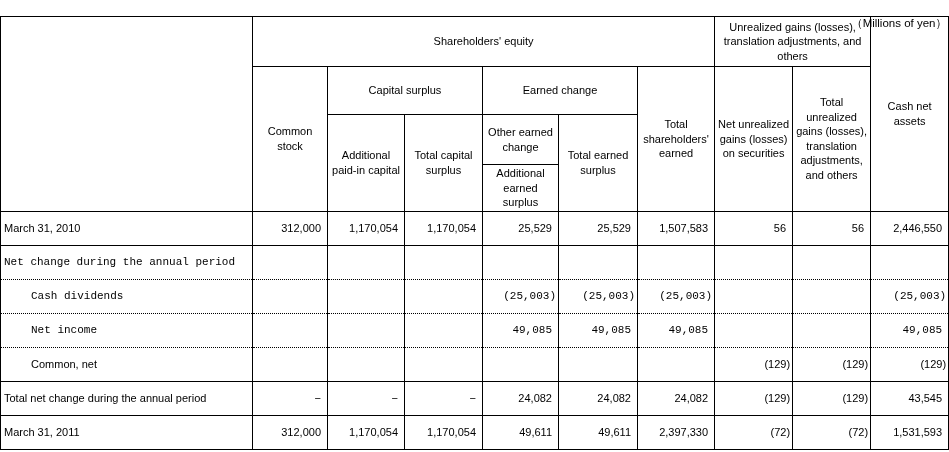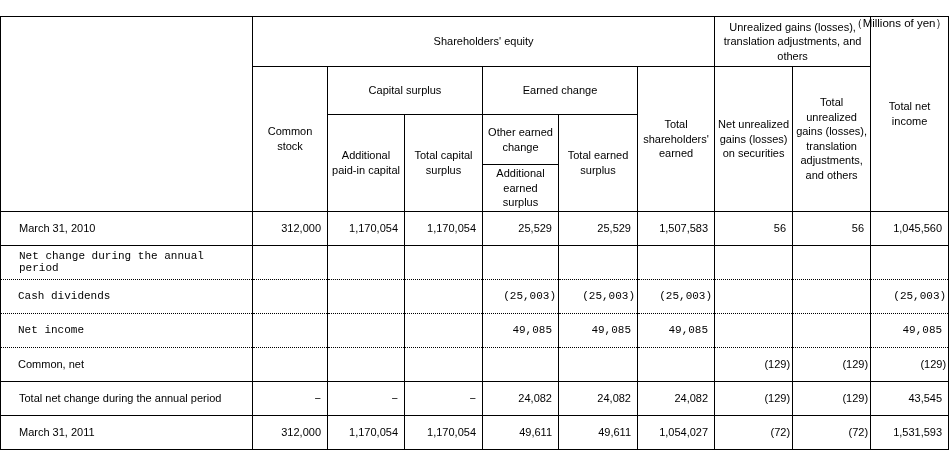--- a/index.html
+++ b/index.html
@@ -30,22 +30,22 @@
     border-left: 1px solid #000; border-right: 1px solid #000;
     vertical-align: middle; padding: 1px 2px; overflow: hidden;
   }
   tr.hrow-a { height: 50px; }
   tr.hrow-b { height: 48px; }
   tr.hrow-c { height: 50px; }
   tr.hrow-d { height: 46px; }
   tbody tr { height: 34px; }
   tbody tr.sep-solid  td { border-bottom: 1px solid #000; }
   tbody tr.sep-dotted td { border-bottom: 1px dotted #000; font-family: Liberation Mono, monospace; }
-  td.label { text-align: left; padding-left: 18px; }
-  td.label.indent { padding-left: 17px; }
+  td.label { text-align: left; padding-left: 3px; }
+  td.label.indent { padding-left: 30px; }
   td.num { text-align: right; padding-right: 6px; }
 </style>
 </head>
 <body>
 
 <div class="page">
 
   <div class="unit-note">（Millions of yen）</div>
 
   <table class="fin">
@@ -59,21 +59,21 @@
       <col style="width:77px">
         <col style="width:78px">
         <col style="width:78px">
       <col style="width:78px">
     </colgroup>
     <thead>
       <tr class="hrow-a">
         <th rowspan="4"></th>
         <th colspan="6">Shareholders' equity</th>
         <th colspan="2">Unrealized gains (losses), translation adjustments, and others</th>
-        <th rowspan="4">Total net income</th>
+        <th rowspan="4">Cash net assets</th>
       </tr>
       <tr class="hrow-b">
         <th rowspan="3">Common stock</th>
         <th colspan="2">Capital surplus</th>
         <th colspan="2">Earned change</th>
         <th rowspan="3">Total shareholders' earned</th>
         <th rowspan="3">Net unrealized gains (losses) on securities</th>
         <th rowspan="3">Total unrealized gains (losses), translation adjustments, and others</th>
       </tr>
       <tr class="hrow-c">
@@ -90,21 +90,21 @@
       <tr class="sep-solid">
         <td class="label">March 31, 2010</td>
         <td class="num">312,000</td>
         <td class="num">1,170,054</td>
         <td class="num">1,170,054</td>
         <td class="num">25,529</td>
         <td class="num">25,529</td>
         <td class="num">1,507,583</td>
         <td class="num">56</td>
         <td class="num">56</td>
-        <td class="num">1,045,560</td>
+        <td class="num">2,446,550</td>
       </tr>
       <tr class="sep-dotted">
         <td class="label">Net change during the annual period</td>
         <td class="num"></td>
         <td class="num"></td>
         <td class="num"></td>
         <td class="num"></td>
         <td class="num"></td>
         <td class="num"></td>
         <td class="num"></td>
@@ -159,20 +159,20 @@
         <td class="num" style="padding-right: 2px;">(129)</td>
         <td class="num">43,545</td>
       </tr>
       <tr class="sep-solid">
         <td class="label">March 31, 2011</td>
         <td class="num">312,000</td>
         <td class="num">1,170,054</td>
         <td class="num">1,170,054</td>
         <td class="num">49,611</td>
         <td class="num">49,611</td>
-        <td class="num">1,054,027</td>
+        <td class="num">2,397,330</td>
         <td class="num" style="padding-right: 2px;">(72)</td>
         <td class="num" style="padding-right: 2px;">(72)</td>
         <td class="num">1,531,593</td>
       </tr>
     </tbody>
   </table>
 </div>
 
 </body></html>

